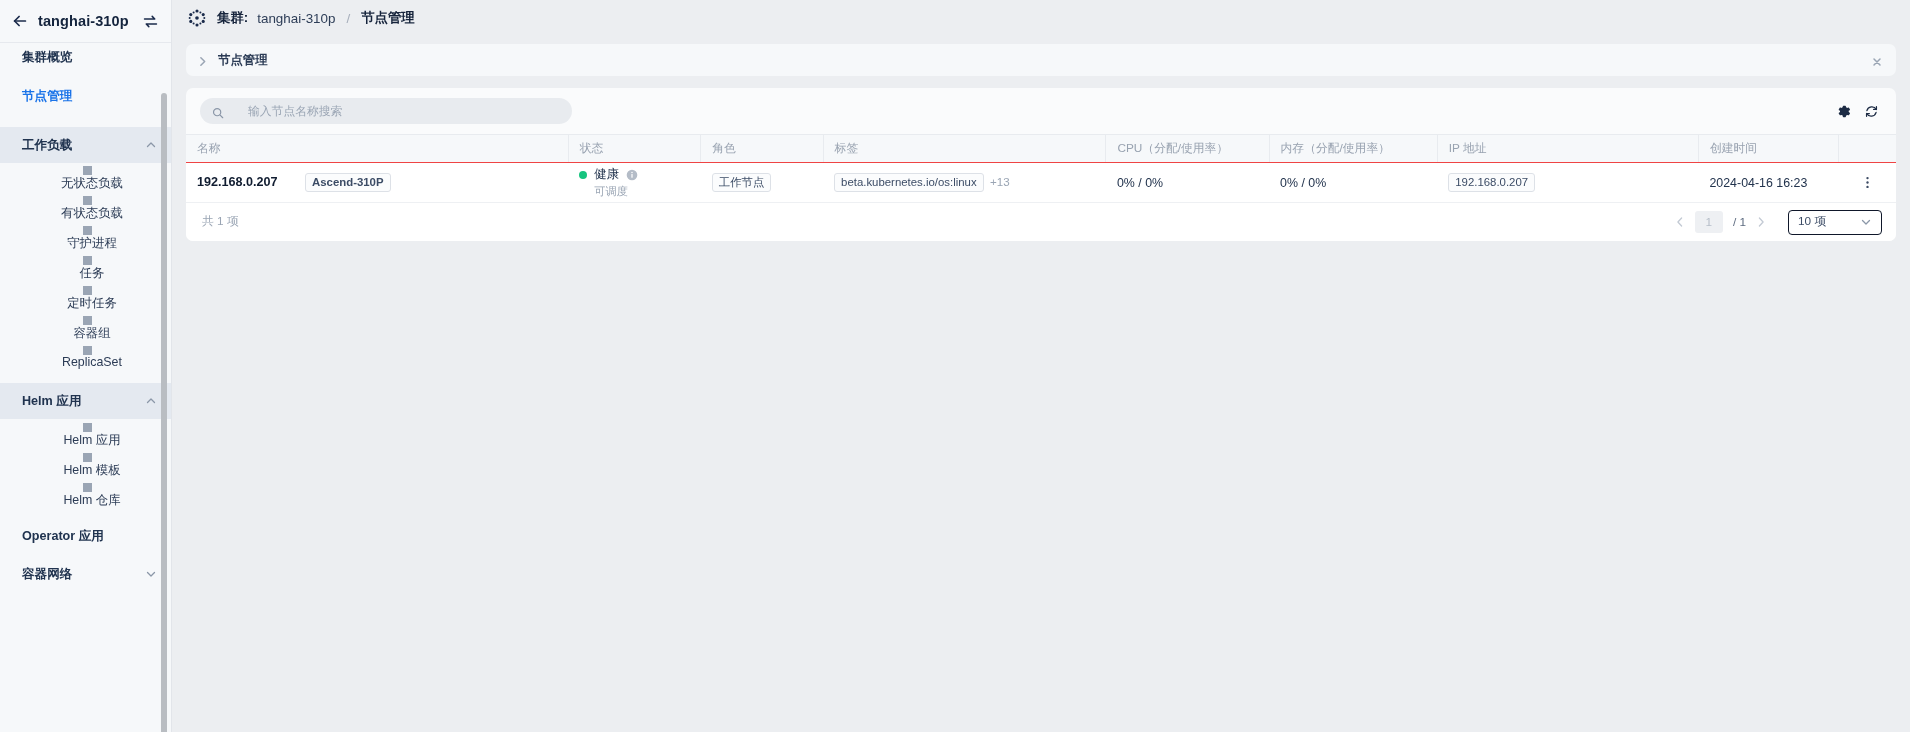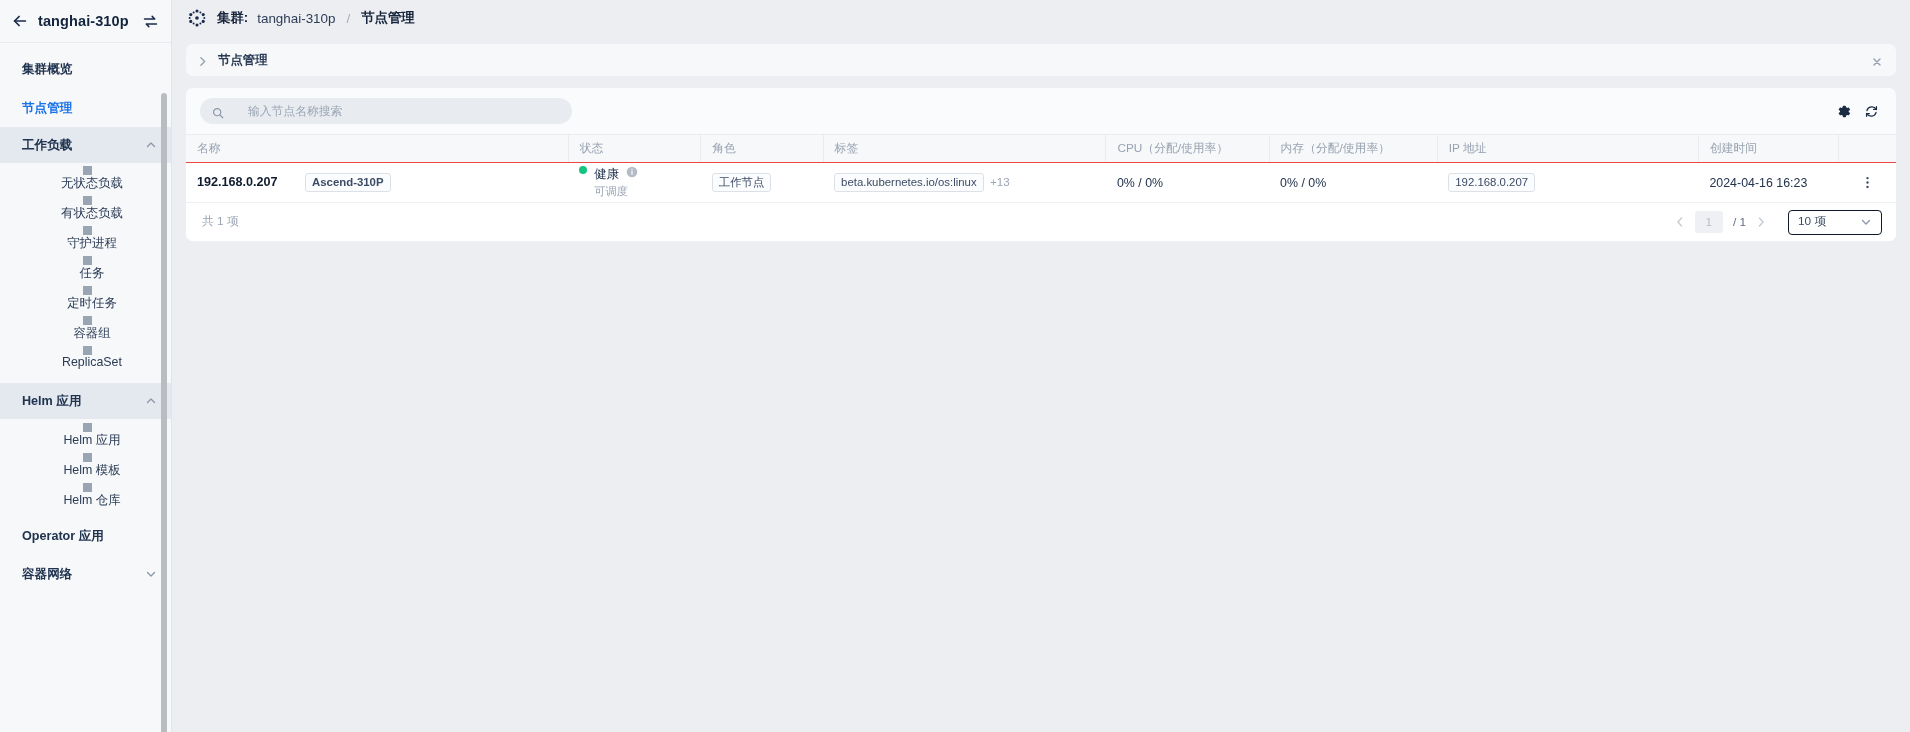--- a/index.html
+++ b/index.html
@@ -43,21 +43,21 @@
   }
   .sb-scroll {
     flex: 1 1 auto;
     border-top: 1px solid #e6e9ee;
     overflow: hidden;
     position: relative;
     padding-top: 6px;
   }
   .nav-item {
     height: 29px;
-    display: flex; align-items: flex-end;
+    display: flex; align-items: flex-start;
     padding-left: 22px; padding-right: 14px;
     font-size: 12.6px; color: #20334f;
     cursor: pointer; white-space: nowrap;
   }
   .nav-item.top { font-weight: 700; margin-bottom: 10px; }
   .nav-item.active-link { color: #1a73e8; font-weight: 700; }
   .nav-group {
     height: 36px;
     display: flex; align-items: center;
     padding-left: 22px; padding-right: 14px;
@@ -177,21 +177,21 @@
   .node-name { font-size: 12.6px; font-weight: 700; color: #101c30; }
   .chip {
     display: inline-block;
     border: 1px solid #dde1e7; border-radius: 3px;
     background: #fbfcfd;
     font-size: 11.4px; color: #3c4c66;
     padding: 1px 6px; line-height: 15px;
     vertical-align: middle;
   }
   .chip.ml { margin-left: 24px; font-weight: bold; }
-  .status-line { display: flex; gap: 7px; }
+  .status-line { display: flex; align-items: center; gap: 7px; }
   .dot { width: 8px; height: 8px; border-radius: 50%; background: #16c47f; flex: 0 0 8px; }
   .status-text { font-size: 12.4px; color: #22334d; }
   .info-icon { width: 12px; height: 12px; color: #b4bcc7; flex: 0 0 12px; }
   .status-sub { font-size: 11.2px; color: #9aa5b4; margin-left: 15px; margin-top: 1px; }
   .plus-more { font-size: 11.6px; color: #9aa5b4; margin-left: 3px; }
   .kebab {
     width: 16px; height: 16px; color: #3b4a63; cursor: pointer;
     display: flex; align-items: center; justify-content: center;
     margin: 0 auto;
   }

